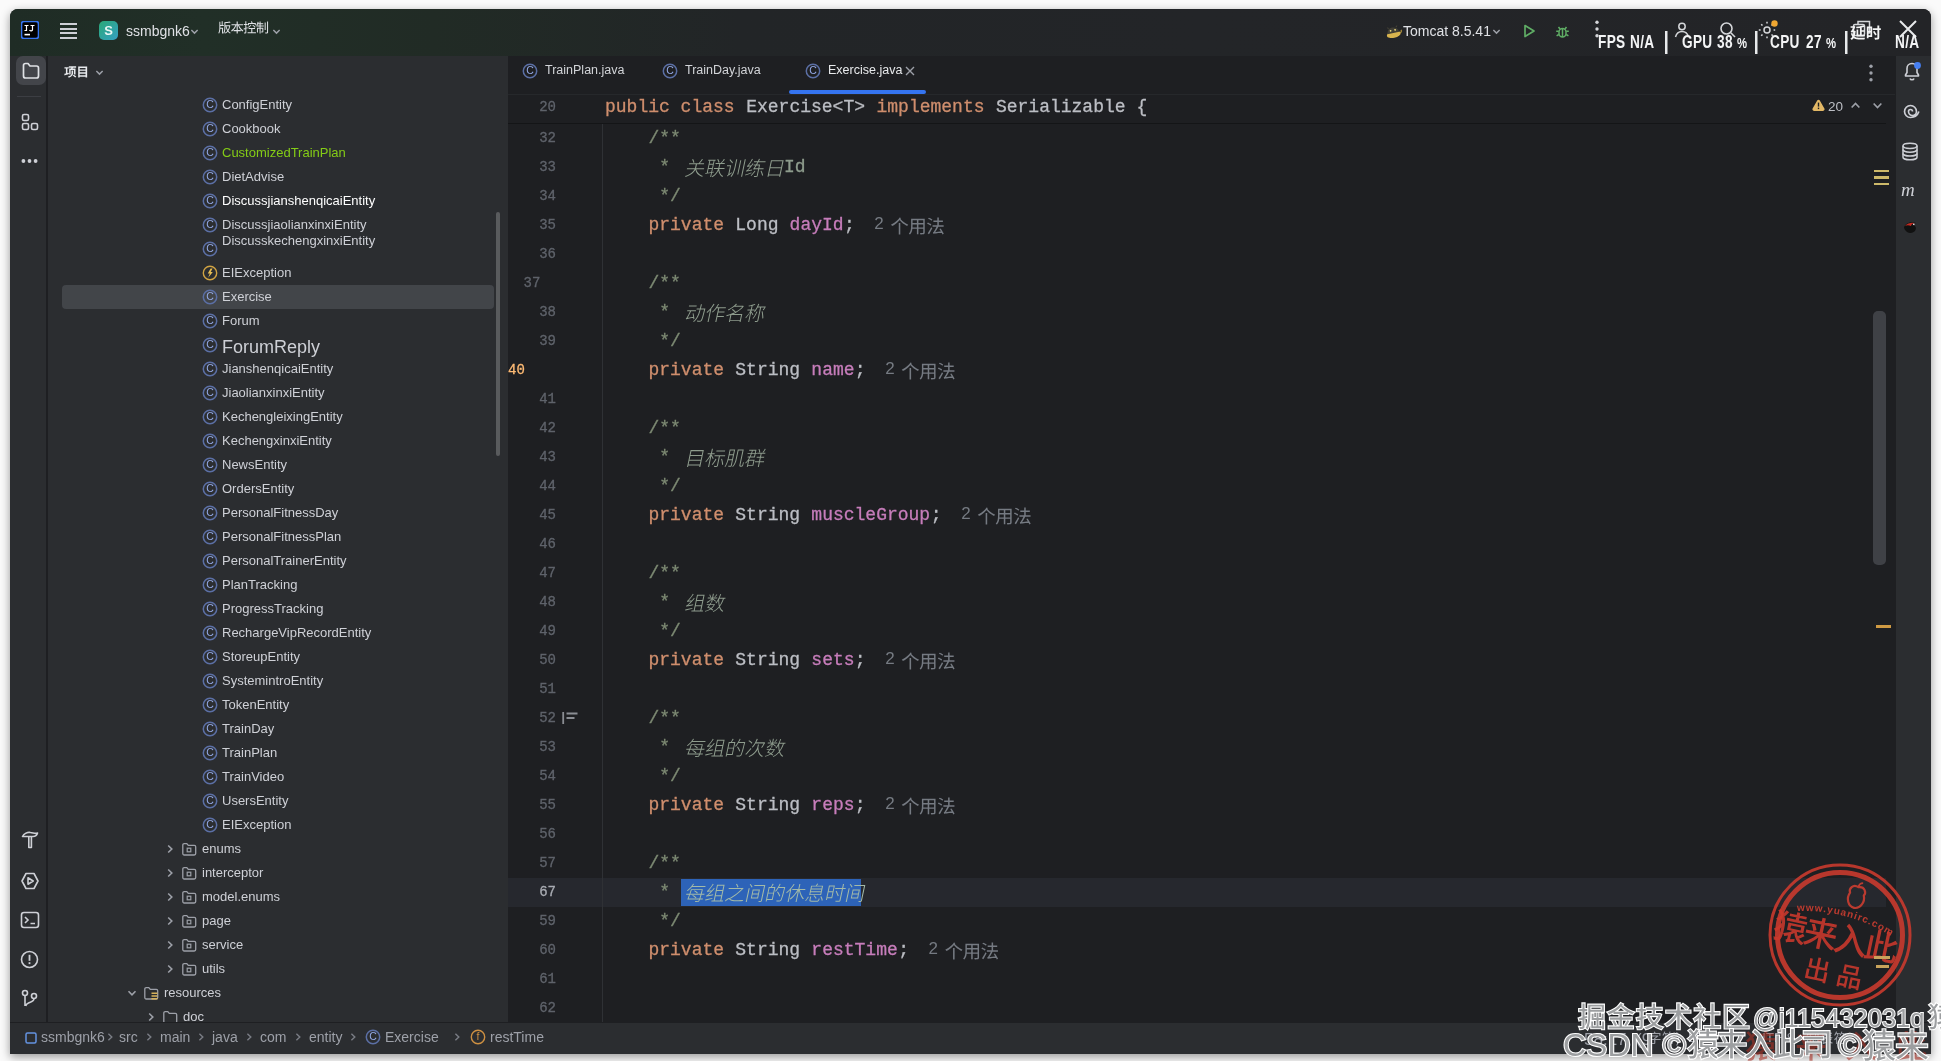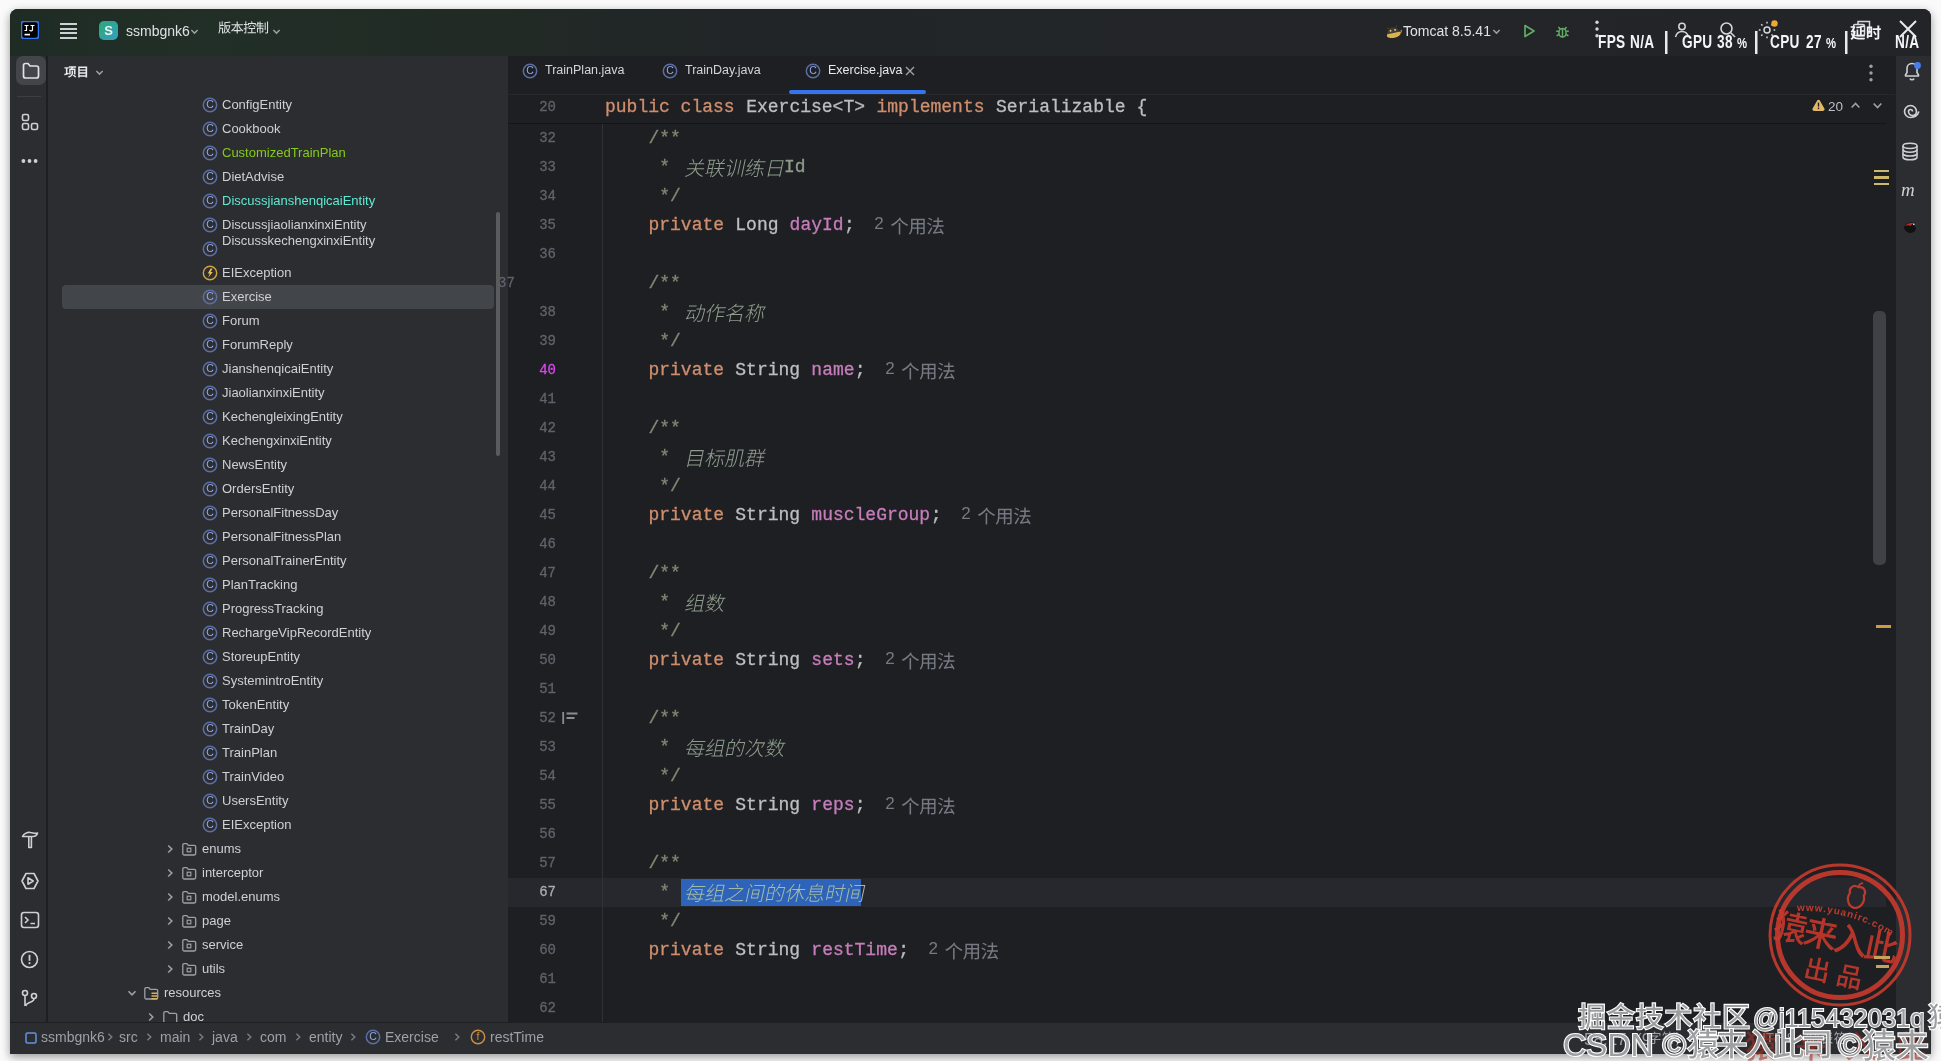--- a/index.html
+++ b/index.html
@@ -231,21 +231,21 @@
     <div class="abs" style="left:212px;top:136px;font-size:13px;color:#84cc16">CustomizedTrainPlan</div>
     <svg class="abs" style="left:192px;top:160px" width="16" height="16" viewBox="0 0 16 16">
 <circle cx="8" cy="8" r="6.7" fill="none" stroke="#5b6fa5" stroke-width="1.5"></circle>
 <text x="8" y="11.4" text-anchor="middle" font-family="Liberation Sans" font-size="10.5" fill="#93a9e6">C</text>
     </svg>
     <div class="abs" style="left:212px;top:160px;font-size:13px;color:#ced0d6">DietAdvise</div>
     <svg class="abs" style="left:192px;top:184px" width="16" height="16" viewBox="0 0 16 16">
 <circle cx="8" cy="8" r="6.7" fill="none" stroke="#5b6fa5" stroke-width="1.5"></circle>
 <text x="8" y="11.4" text-anchor="middle" font-family="Liberation Sans" font-size="10.5" fill="#93a9e6">C</text>
     </svg>
-    <div class="abs" style="left:212px;top:184px;font-size:13px;color:#5eead4">DiscussjianshenqicaiEntity</div>
+    <div class="abs" style="left:212px;top:184px;font-size:13px;color:#ffffff">DiscussjianshenqicaiEntity</div>
     <svg class="abs" style="left:192px;top:208px" width="16" height="16" viewBox="0 0 16 16">
 <circle cx="8" cy="8" r="6.7" fill="none" stroke="#5b6fa5" stroke-width="1.5"></circle>
 <text x="8" y="11.4" text-anchor="middle" font-family="Liberation Sans" font-size="10.5" fill="#93a9e6">C</text>
     </svg>
     <div class="abs" style="left:212px;top:208px;font-size:13px;color:#ced0d6">DiscussjiaolianxinxiEntity</div>
     <svg class="abs" style="left:192px;top:232px" width="16" height="16" viewBox="0 0 16 16">
 <circle cx="8" cy="8" r="6.7" fill="none" stroke="#5b6fa5" stroke-width="1.5"></circle>
 <text x="8" y="11.4" text-anchor="middle" font-family="Liberation Sans" font-size="10.5" fill="#93a9e6">C</text>
     </svg>
     <div class="abs" style="left:212px;top:224px;font-size:13px;color:#ced0d6">DiscusskechengxinxiEntity</div>
@@ -261,21 +261,21 @@
     <div class="abs" style="left:212px;top:280px;font-size:13px;color:#ced0d6">Exercise</div>
     <svg class="abs" style="left:192px;top:304px" width="16" height="16" viewBox="0 0 16 16">
 <circle cx="8" cy="8" r="6.7" fill="none" stroke="#5b6fa5" stroke-width="1.5"></circle>
 <text x="8" y="11.4" text-anchor="middle" font-family="Liberation Sans" font-size="10.5" fill="#93a9e6">C</text>
     </svg>
     <div class="abs" style="left:212px;top:304px;font-size:13px;color:#ced0d6">Forum</div>
     <svg class="abs" style="left:192px;top:328px" width="16" height="16" viewBox="0 0 16 16">
 <circle cx="8" cy="8" r="6.7" fill="none" stroke="#5b6fa5" stroke-width="1.5"></circle>
 <text x="8" y="11.4" text-anchor="middle" font-family="Liberation Sans" font-size="10.5" fill="#93a9e6">C</text>
     </svg>
-    <div class="abs" style="left:212px;top:328px;font-size:13px;color:#ced0d6">ForumReply</div>
+    <div class="abs" style="left:212px;top:328px;font-size:18px;color:#ced0d6">ForumReply</div>
     <svg class="abs" style="left:192px;top:352px" width="16" height="16" viewBox="0 0 16 16">
 <circle cx="8" cy="8" r="6.7" fill="none" stroke="#5b6fa5" stroke-width="1.5"></circle>
 <text x="8" y="11.4" text-anchor="middle" font-family="Liberation Sans" font-size="10.5" fill="#93a9e6">C</text>
     </svg>
     <div class="abs" style="left:212px;top:352px;font-size:13px;color:#ced0d6">JianshenqicaiEntity</div>
     <svg class="abs" style="left:192px;top:376px" width="16" height="16" viewBox="0 0 16 16">
 <circle cx="8" cy="8" r="6.7" fill="none" stroke="#5b6fa5" stroke-width="1.5"></circle>
 <text x="8" y="11.4" text-anchor="middle" font-family="Liberation Sans" font-size="10.5" fill="#93a9e6">C</text>
     </svg>
     <div class="abs" style="left:212px;top:376px;font-size:13px;color:#ced0d6">JiaolianxinxiEntity</div>
@@ -492,27 +492,27 @@
     <div class="abs mono" style="left:774.02px;top:144px;color:#8e9c8d;">Id</div>
     <div class="abs mono" style="left:498px;top:173.0px;width:48px;text-align:right;font-size:14px;line-height:29px;color:#5f636b">34</div>
     <div class="abs mono" style="left:649.3px;top:173px;color:#7d8a73">*/</div>
     <div class="abs mono" style="left:498px;top:202.0px;width:48px;text-align:right;font-size:14px;line-height:29px;color:#5f636b">35</div>
     <div class="abs mono" style="left:638.44px;top:202px;color:#cf8e6d">private </div>
     <div class="abs mono" style="left:725.3199999999999px;top:202px;color:#bcbec4">Long </div>
     <div class="abs mono" style="left:779.62px;top:202px;color:#c77dbb">dayId</div>
     <div class="abs mono" style="left:833.92px;top:202px;color:#bcbec4">;</div>
     <div class="abs" style="left:864.28px;top:205px;color:#757a82;font-size:17px;font-family:'Liberation Sans',sans-serif">2</div>
     <div class="abs mono" style="left:498px;top:231.0px;width:48px;text-align:right;font-size:14px;line-height:29px;color:#5f636b">36</div>
-    <div class="abs mono" style="left:488px;top:260.0px;width:48px;text-align:left;font-size:14px;line-height:29px;color:#5f636b">37</div>
+    <div class="abs mono" style="left:498px;top:260.0px;width:48px;text-align:center;font-size:14px;line-height:29px;color:#5f636b">37</div>
     <div class="abs mono" style="left:638.44px;top:260px;color:#7d8a73">/**</div>
     <div class="abs mono" style="left:498px;top:289.0px;width:48px;text-align:right;font-size:14px;line-height:29px;color:#5f636b">38</div>
     <div class="abs mono" style="left:649.3px;top:289px;color:#7d8a73">*</div>
     <div class="abs mono" style="left:498px;top:318.0px;width:48px;text-align:right;font-size:14px;line-height:29px;color:#5f636b">39</div>
     <div class="abs mono" style="left:649.3px;top:318px;color:#7d8a73">*/</div>
-    <div class="abs mono" style="left:498px;top:347.0px;width:48px;text-align:right;font-size:14px;line-height:29px;color:#d946ef">40</div>
+    <div class="abs mono" style="left:498px;top:347.0px;width:48px;text-align:left;font-size:14px;line-height:29px;color:#fdba74">40</div>
     <div class="abs mono" style="left:638.44px;top:347px;color:#cf8e6d">private </div>
     <div class="abs mono" style="left:725.3199999999999px;top:347px;color:#bcbec4">String </div>
     <div class="abs mono" style="left:801.3399999999999px;top:347px;color:#c77dbb">name</div>
     <div class="abs mono" style="left:844.78px;top:347px;color:#bcbec4">;</div>
     <div class="abs" style="left:875.14px;top:350px;color:#757a82;font-size:17px;font-family:'Liberation Sans',sans-serif">2</div>
     <div class="abs mono" style="left:498px;top:376.0px;width:48px;text-align:right;font-size:14px;line-height:29px;color:#5f636b">41</div>
     <div class="abs mono" style="left:498px;top:405.0px;width:48px;text-align:right;font-size:14px;line-height:29px;color:#5f636b">42</div>
     <div class="abs mono" style="left:638.44px;top:405px;color:#7d8a73">/**</div>
     <div class="abs mono" style="left:498px;top:434.0px;width:48px;text-align:right;font-size:14px;line-height:29px;color:#5f636b">43</div>
     <div class="abs mono" style="left:649.3px;top:434px;color:#7d8a73">*</div>

